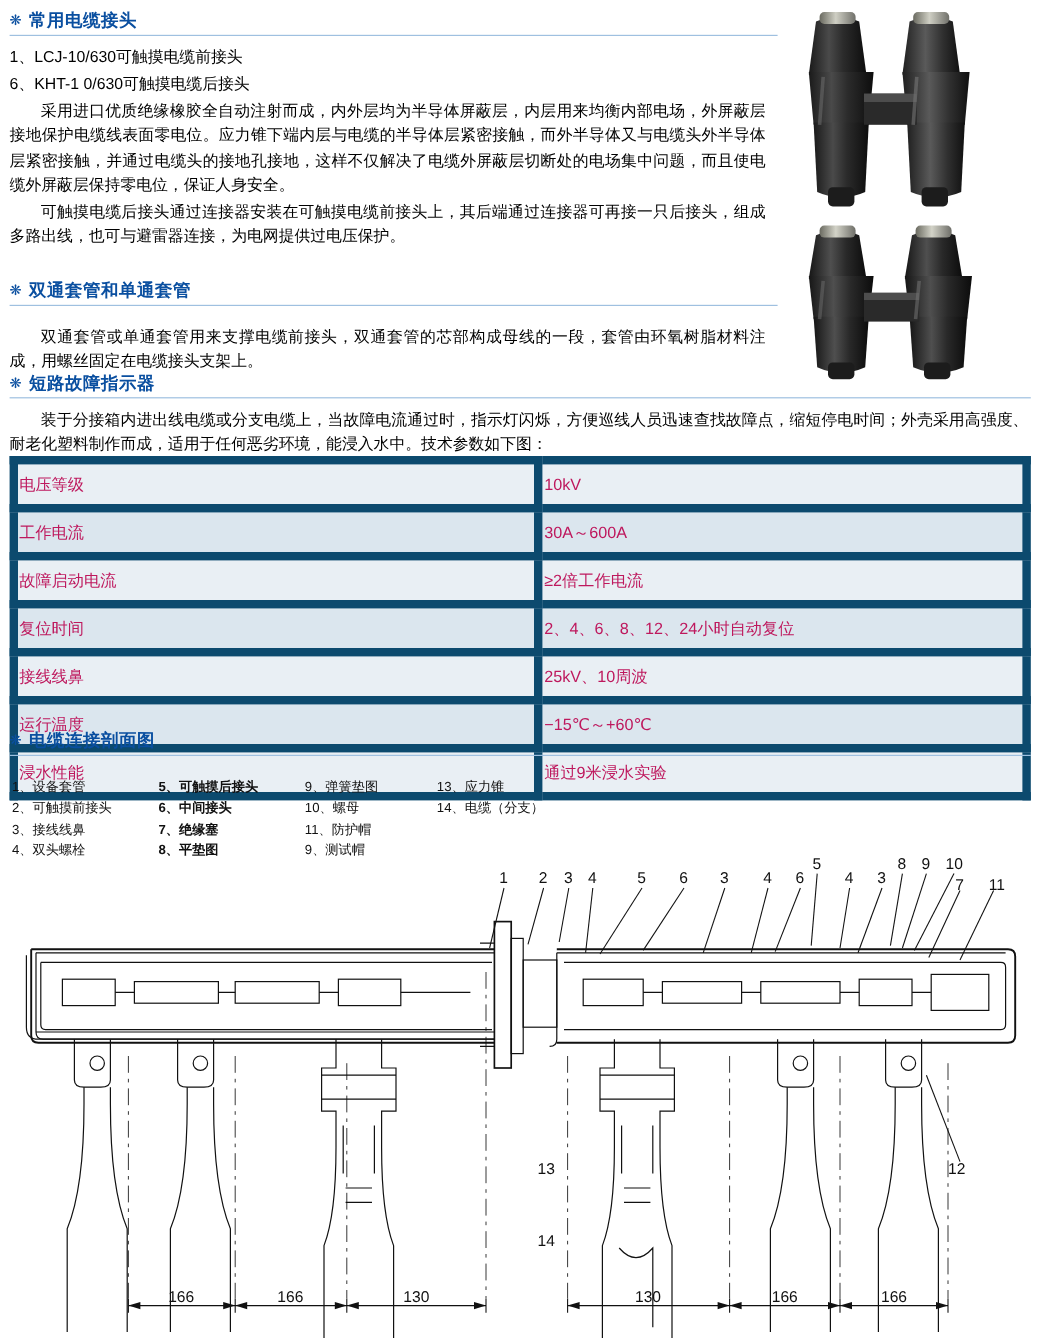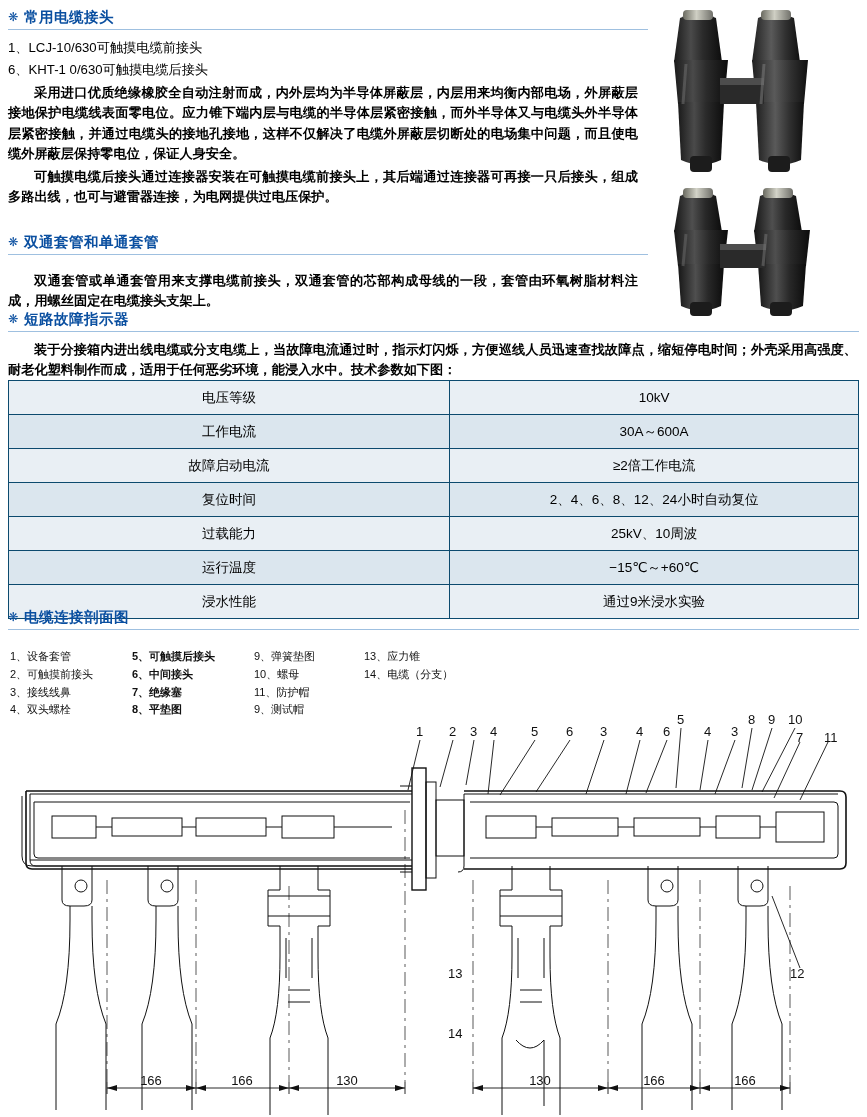--- a/index.html
+++ b/index.html
@@ -24,21 +24,21 @@
     color:#0a4fa0;font-size:12px;line-height:1;
     display:inline-block;transform:translateY(-1px);
   }
   .sec-head .txt{letter-spacing:.5px;}
 
   
   .ptext{
     font-size:13.2px;line-height:1.55;color:#000000;
     text-align:justify;
   }
-  .indent{text-indent:26px;font-weight:bold;}
+  .indent{text-indent:26px;}
   .listline{margin-left:26px;}
 
   
   #blk-1{position:absolute;left:8px;top:8px;width:640px;}
   #blk-1 .sec-head{width:640px;}
   #blk-1 .body{margin-top:8px;width:630px;}
   #blk-1 .body p{margin:0 0 2px 0;}
 
   #blk-2{position:absolute;left:8px;top:233px;width:640px;}
   #blk-2 .body{margin-top:8px;width:630px;}
@@ -54,24 +54,23 @@
   #photo-bottom{left:650px;top:180px;width:212px;height:138px;}
 
   
   .spec-table{
     position:absolute;left:8px;top:380px;width:851px;
     border-collapse:collapse;
     font-size:13.5px;
   }
   .spec-table td{
     height:31px;
-    border:1px solid #0c4a6e;
-    text-align:center;
+    border:7px solid #0c4a6e;
     vertical-align:middle;
-    color:#000000;
+    color:#be185d;
   }
   .spec-table tr:nth-child(odd) td{background:#e9eff4;}
   .spec-table tr:nth-child(even) td{background:#dbe6ee;}
   .spec-table td.k{width:442px;}
   .spec-table td.v{width:409px;}
 
   
   #blk-4{position:absolute;left:8px;top:608px;width:851px;}
 
   
@@ -220,21 +219,21 @@
       </tr>
       <tr>
         <td class="k">故障启动电流</td>
         <td class="v">≥2倍工作电流</td>
       </tr>
       <tr>
         <td class="k">复位时间</td>
         <td class="v">2、4、6、8、12、24小时自动复位</td>
       </tr>
       <tr>
-        <td class="k">过载能力</td>
+        <td class="k">接线线鼻</td>
         <td class="v">25kV、10周波</td>
       </tr>
       <tr>
         <td class="k">运行温度</td>
         <td class="v">−15℃～+60℃</td>
       </tr>
       <tr>
         <td class="k">浸水性能</td>
         <td class="v">通过9米浸水实验</td>
       </tr>

